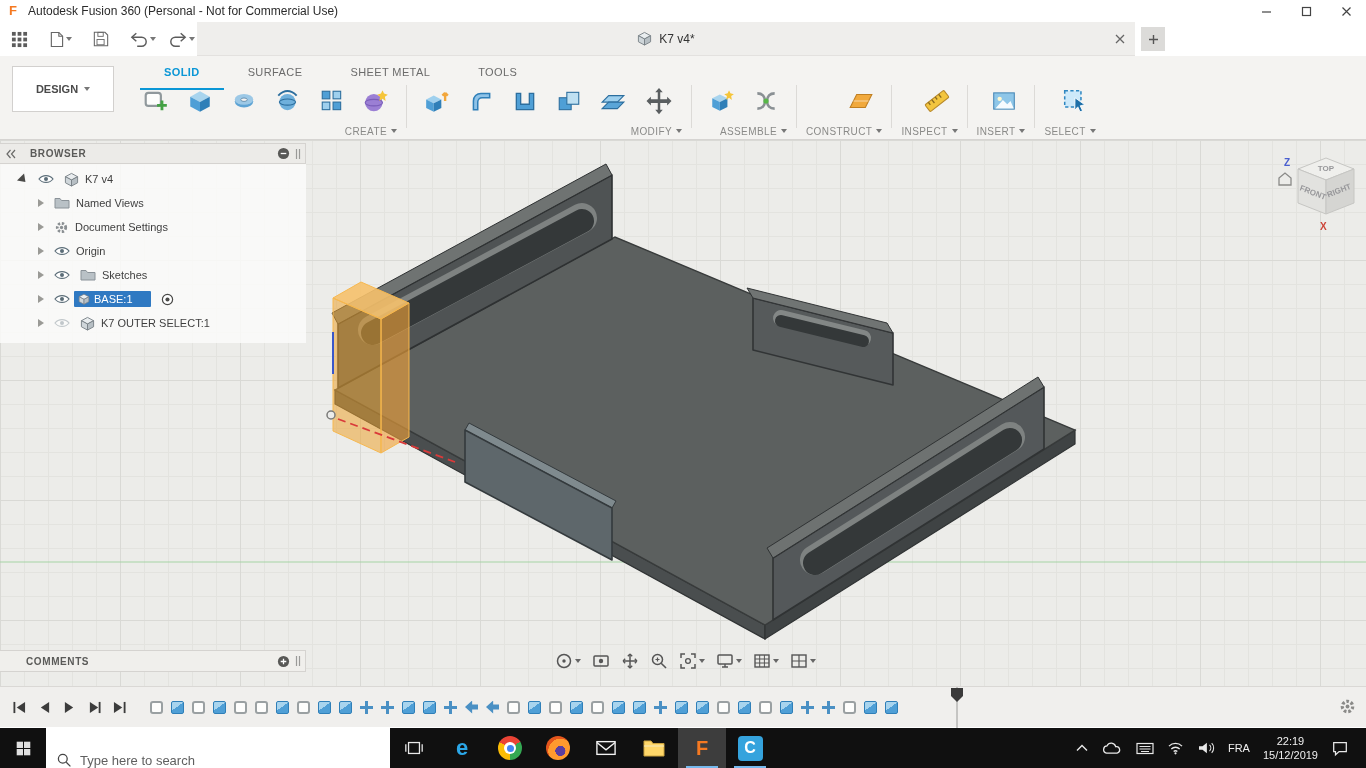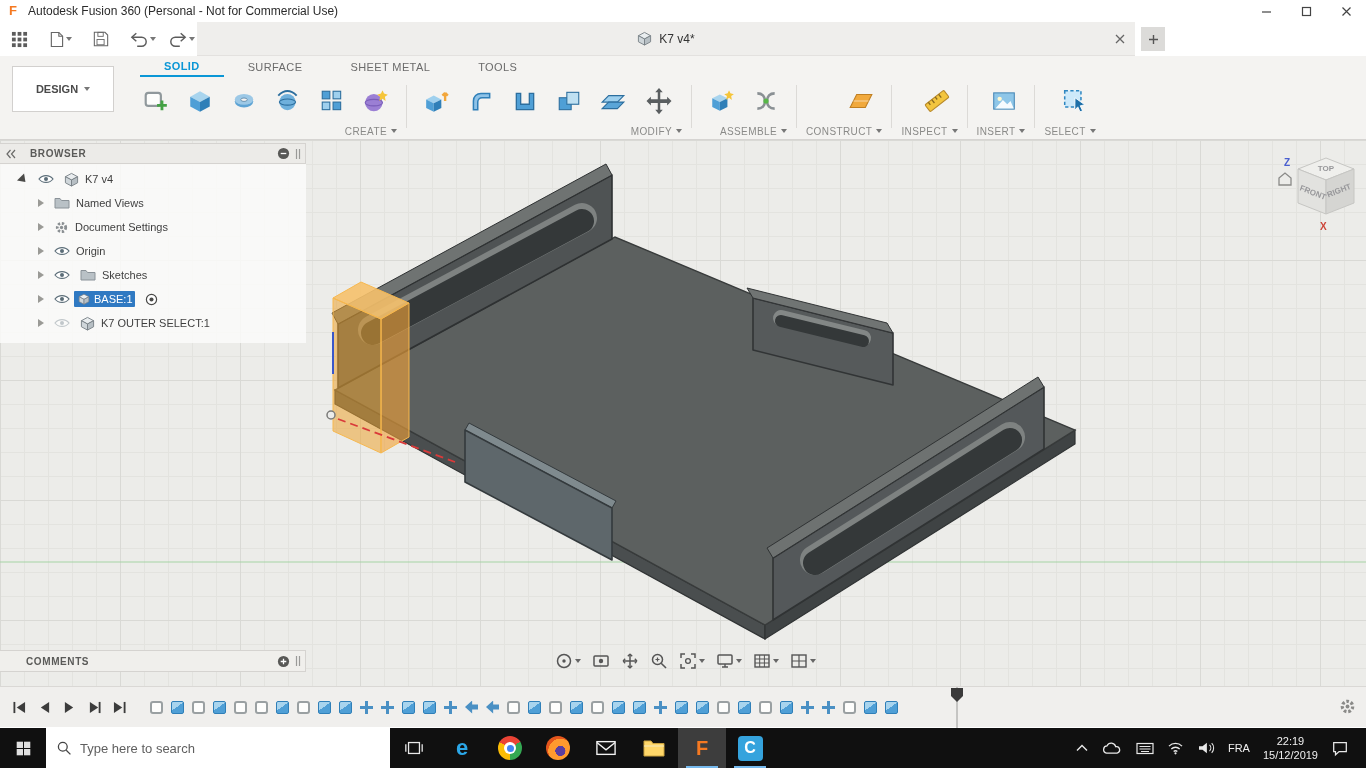--- a/index.html
+++ b/index.html
@@ -26,21 +26,21 @@
 .tabclose{position:absolute;right:6px;top:8px;width:18px;height:18px;display:flex;align-items:center;justify-content:center}
 .plusbtn{position:absolute;left:1141px;top:5px;width:24px;height:24px;background:#dcdbd9;display:flex;align-items:center;justify-content:center}
 .appbar-right{position:absolute;right:8px;top:0;height:34px;display:flex;align-items:center;gap:11px}
 .darkcircle{width:21px;height:21px;border-radius:50%;background:#4c4c4c;display:flex;align-items:center;justify-content:center}
 .helpbtn{width:18px;height:18px;border-radius:50%;border:1.5px solid #9a9a98;color:#777;font-size:11px;font-weight:bold;display:flex;align-items:center;justify-content:center}
 .username{font-size:12px;color:#444}
 
 
 .ribbon{position:absolute;left:0;top:56px;right:0;height:84px;background:#f4f3f1;border-bottom:1px solid #d6d4d2;z-index:40}
 .tabrow{position:absolute;left:140px;top:0;height:21px;display:flex;gap:0}
-.rtab{padding:9px 24px;font-size:11px;letter-spacing:.4px;color:#6b6b6b;display:flex;align-items:center}
+.rtab{padding:16px 24px;font-size:11px;letter-spacing:.4px;color:#6b6b6b;display:flex;align-items:center}
 .rtab.active{color:#0a96d6;font-weight:bold;border-bottom:2px solid #0a96d6}
 .wsbox{position:absolute;left:12px;top:10px;width:102px;height:46px;background:#fff;border:1px solid #d2d0ce;display:flex;align-items:center;justify-content:center;gap:6px;font-size:11px;font-weight:bold;color:#4a4a4a}
 .groups{position:absolute;left:128px;top:21px;right:0;height:63px;display:flex;align-items:stretch}
 .group{display:flex;flex-direction:column;align-items:flex-end;padding:0 7px}
 .gicons{display:flex;align-items:center;height:47px;gap:2px}
 .rbtn{width:42px;height:44px;display:flex;align-items:center;justify-content:center;border-radius:2px}
 .glabel{font-size:10px;letter-spacing:.4px;color:#8a8a88;display:flex;align-items:center;gap:4px;height:14px}
 .vsep{width:1px;background:#dcdad7;margin:8px 2px 12px}
 
 
@@ -63,21 +63,21 @@
 
 .browser{position:absolute;left:0;top:3px;width:306px;z-index:20}
 .panel-header{height:21px;background:#ecebe8;border:1px solid #d5d3d0;border-left:none;display:flex;align-items:center;font-size:10px;font-weight:bold;letter-spacing:.6px;color:#5a5a58}
 .panel-header .ph-title{margin-left:14px}
 .ph-right{margin-left:auto;display:flex;align-items:center;gap:5px;margin-right:4px}
 .browser-body{background:rgba(253,253,251,.8);padding:3px 0 8px}
 .brow{height:24px;display:flex;align-items:center;font-size:11px;color:#3f3f3f}
 .brow .tri{width:0;height:0;border-top:4px solid transparent;border-bottom:4px solid transparent;border-left:6px solid #9a9a96;margin-left:38px;flex:none}
 .brow .tri.root{border:none;width:0;height:0;border-left:5px solid transparent;border-right:5px solid transparent;border-top:7px solid #4a4a48;transform:rotate(-45deg);margin-left:18px}
 .brow .blabel{margin-left:6px}
-.sel-chip{display:flex;align-items:center;gap:4px;background:#2f79c2;color:#fff;padding:2px 2px 2px 4px;margin-left:4px;border-radius:1px}
+.sel-chip{display:flex;align-items:center;gap:4px;background:#2f79c2;color:#fff;padding:2px 18px 2px 4px;margin-left:4px;border-radius:1px}
 .icon-gap{margin-left:10px;flex:none}
 .dim{opacity:.35}
 
 
 .comments{position:absolute;left:0;top:510px;width:306px;height:22px;background:#f0efec;border:1px solid #d5d3d0;border-left:none;display:flex;align-items:center;font-size:10px;font-weight:bold;letter-spacing:.6px;color:#5a5a58;z-index:20}
 .comments .ph-title{margin-left:26px}
 .navbar{position:absolute;left:552px;top:508px;height:26px;display:flex;align-items:center;gap:5px;z-index:20}
 .nbtn{height:24px;display:flex;align-items:center;justify-content:center;padding:0 3px}
 .ncaret{width:0;height:0;border-left:3px solid transparent;border-right:3px solid transparent;border-top:4px solid #666;margin-left:2px}
 
@@ -90,21 +90,21 @@
 .tf-sketch{border:2px solid #9aa0a2;border-radius:3px;background:#fdfdfc}
 .tf-extrude{background:linear-gradient(145deg,#a8d4ee 0 45%,#4f9fd6 45%);border:1px solid #2f7fb8;border-radius:2px}
 .tf-move{background:linear-gradient(#4a90c4,#4a90c4) center/13px 3px no-repeat,linear-gradient(#4a90c4,#4a90c4) center/3px 13px no-repeat}
 .tf-offset{background:#4a90c4;clip-path:polygon(0 50%,55% 0,55% 30%,100% 30%,100% 70%,55% 70%,55% 100%)}
 .scrubber{position:absolute;left:950px;top:0;height:42px;width:14px}
 .tl-gear{position:absolute;right:10px;top:11px}
 
 
 .taskbar{position:absolute;left:0;top:728px;width:1366px;height:40px;background:#101010;display:flex;align-items:stretch;color:#e8e8e8;z-index:60}
 .tbbtn{width:46px;display:flex;align-items:center;justify-content:center}
-.tb-search{width:344px;background:#fff;display:flex;align-items:center;gap:8px;padding:0 10px}
+.tb-search{width:344px;background:#fff;display:flex;align-items:flex-end;gap:8px;padding:0 10px}
 .tb-search input{border:0;outline:0;flex:1;font-size:13px;color:#333;background:transparent}
 .tb-search input::placeholder{color:#5f5f5f}
 .appicon{width:48px;display:flex;align-items:center;justify-content:center;position:relative}
 .appicon.running::after{content:"";position:absolute;left:8px;right:8px;bottom:0;height:2px;background:#76b9ed}
 .appicon.active{background:#3d3d3d}
 .fletter{color:#f57921;font-weight:bold;font-size:20px}
 .eletter{color:#2ba7e8;font-weight:bold;font-size:22px}
 .capp{width:25px;height:25px;border-radius:4px;background:#35a3dd;color:#fff;font-weight:bold;font-size:16px;display:flex;align-items:center;justify-content:center}
 .chrome-icon{width:24px;height:24px;border-radius:50%;background:conic-gradient(from -60deg,#ea4335 0 33%,#34a853 33% 66%,#fbbc05 66% 100%);position:relative}
 .chrome-icon i{position:absolute;inset:6px;background:#fff;border-radius:50%}

